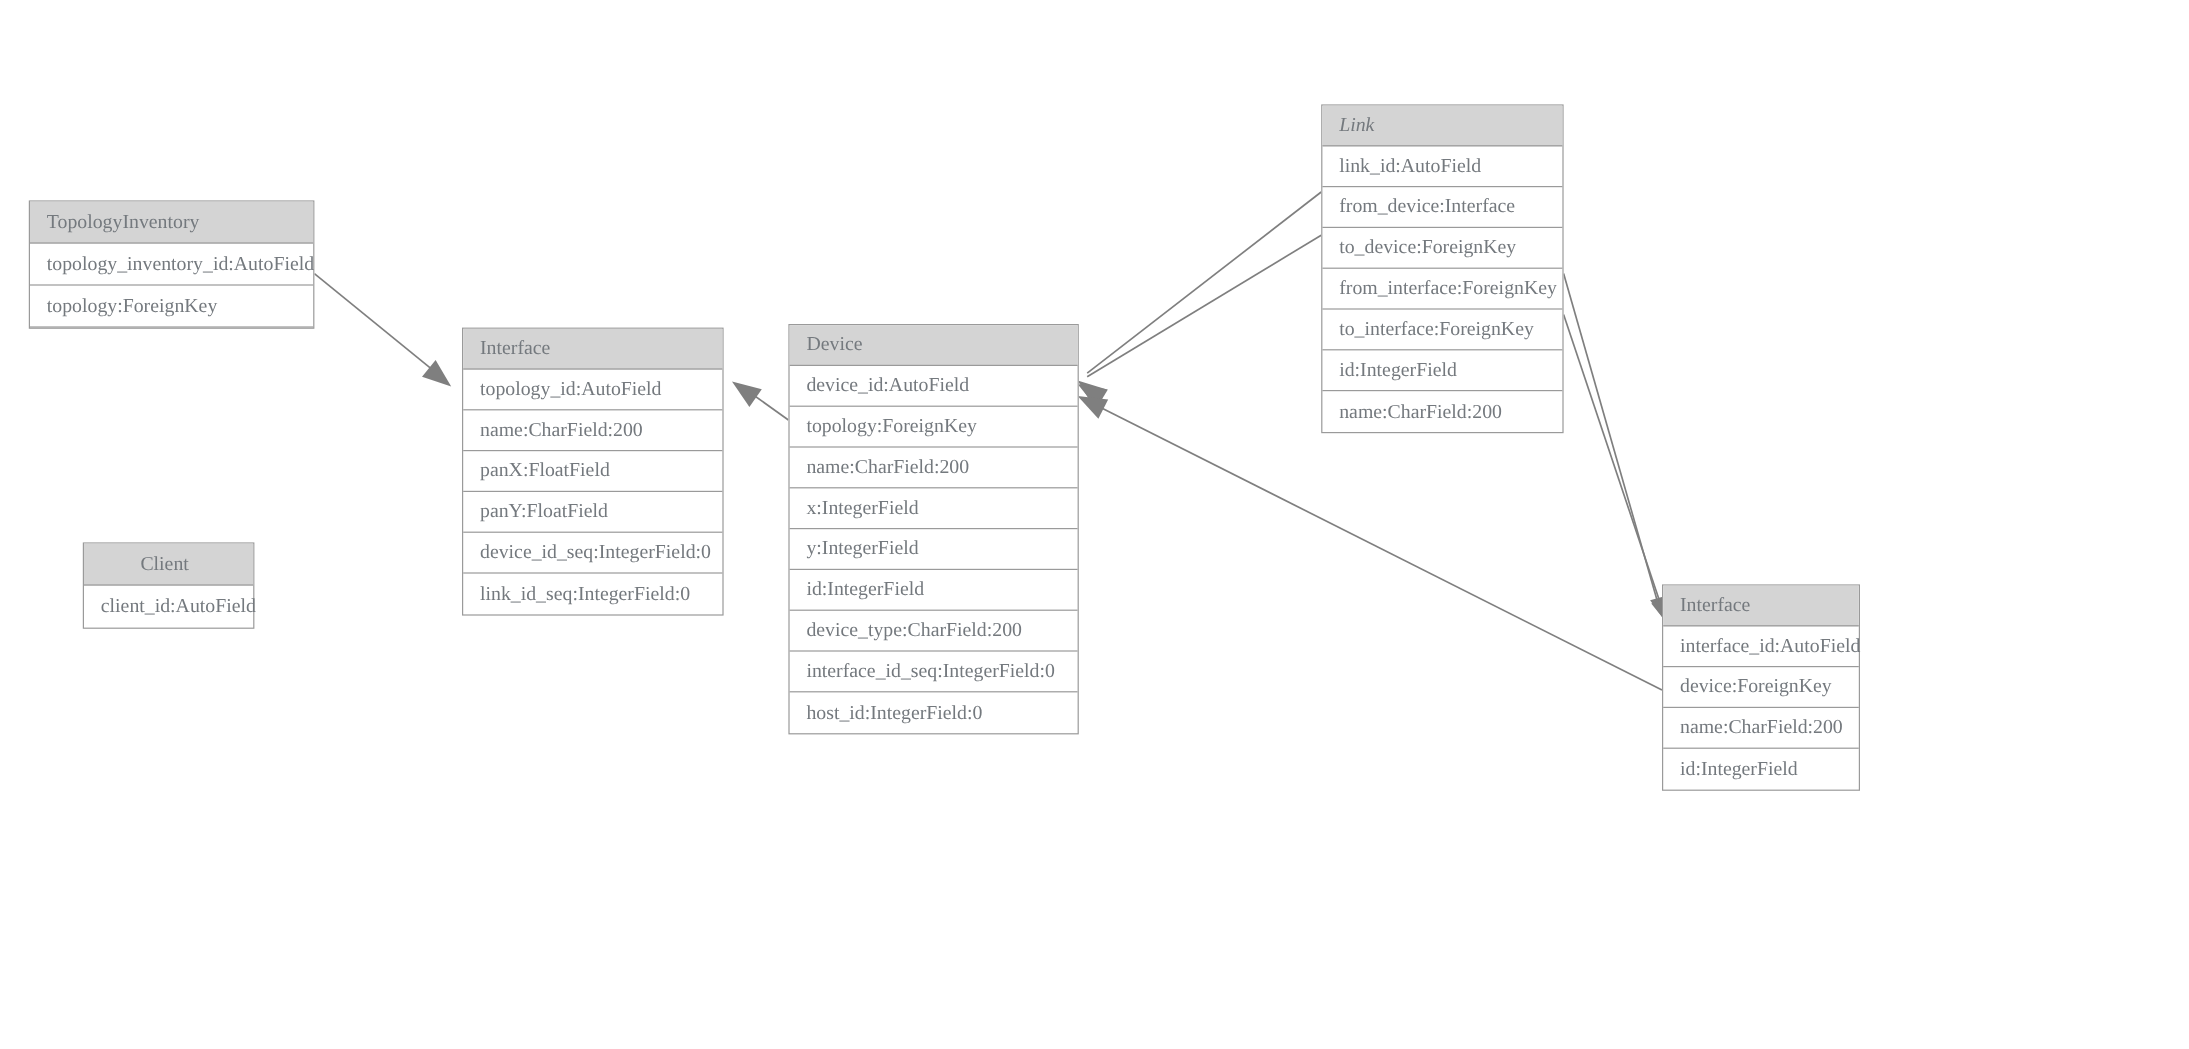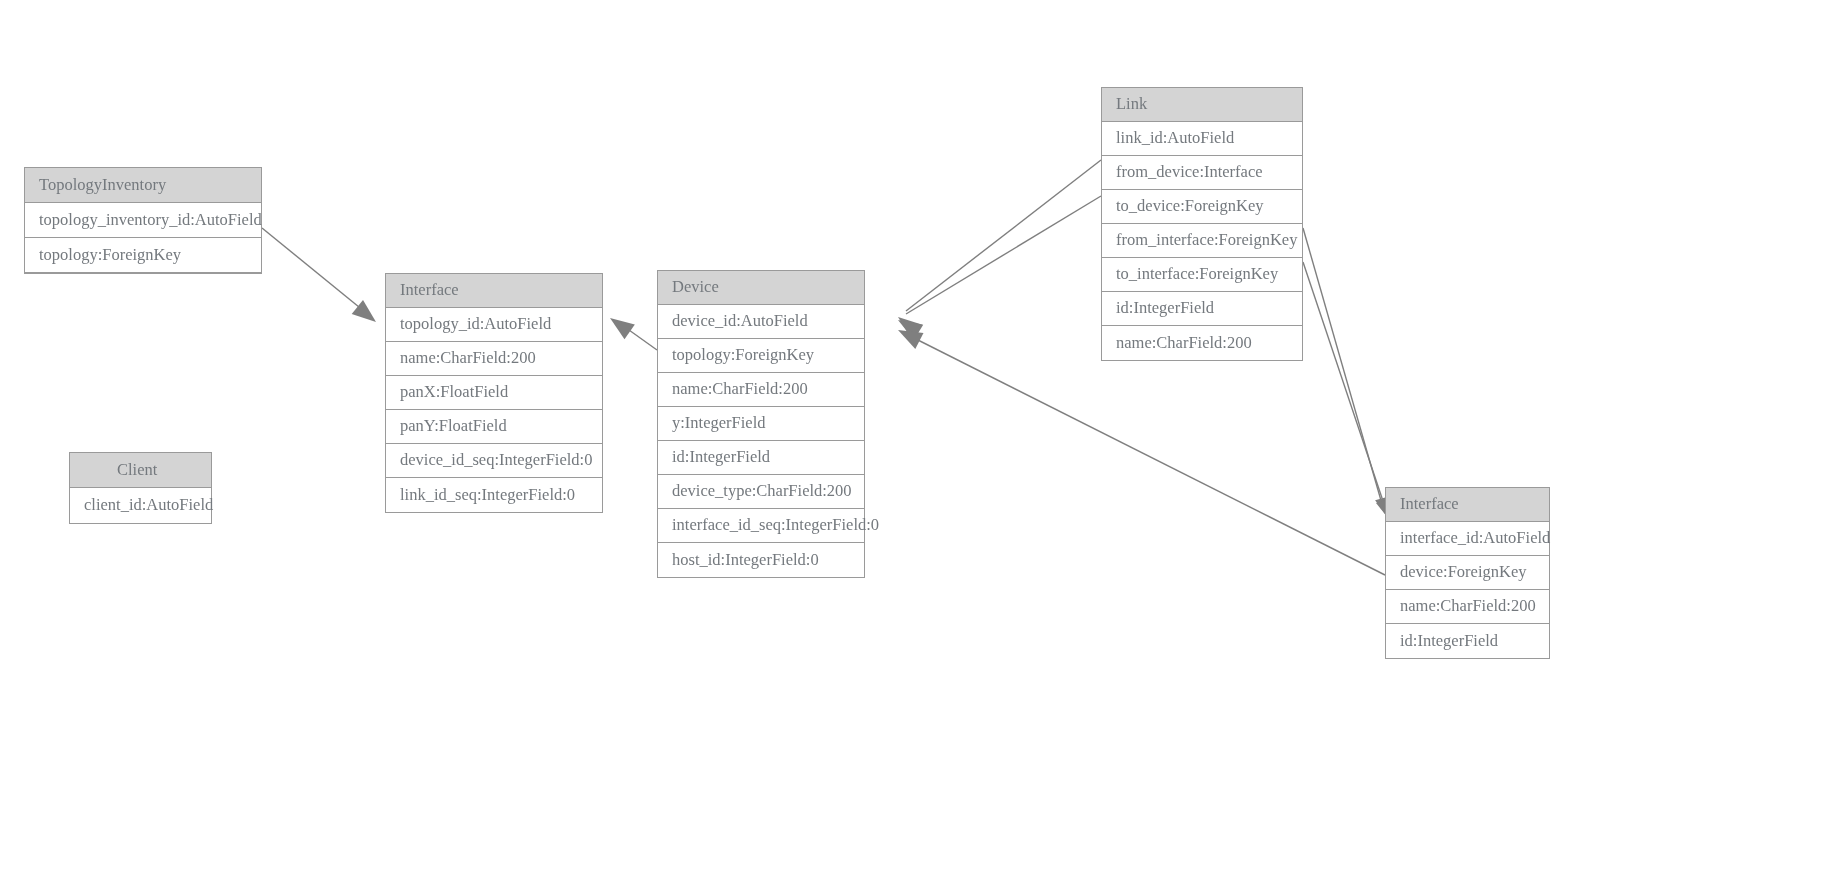--- a/index.html
+++ b/index.html
@@ -102,33 +102,34 @@
     </div>
     <div class="entity" style="left: 385px; top: 273px; width: 218px;">
       <div class="entity-header" style="height: 34px;">Interface</div>
       <div class="entity-field" style="height: 34px;">topology_id:AutoField</div>
       <div class="entity-field" style="height: 34px;">name:CharField:200</div>
       <div class="entity-field" style="height: 34px;">panX:FloatField</div>
       <div class="entity-field" style="height: 34px;">panY:FloatField</div>
       <div class="entity-field" style="height: 34px;">device_id_seq:IntegerField:0</div>
       <div class="entity-field last" style="height: 34px;">link_id_seq:IntegerField:0</div>
     </div>
-    <div class="entity" style="left: 657px; top: 270px; width: 208px;">
+    <div class="entity" style="left: 657px; top: 270px; width: 242px;">
       <div class="entity-header" style="height: 34px;">Device</div>
       <div class="entity-field" style="height: 34px;">device_id:AutoField</div>
       <div class="entity-field" style="height: 34px;">topology:ForeignKey</div>
       <div class="entity-field" style="height: 34px;">name:CharField:200</div>
+      <div class="entity-field" style="height: 34px;">x:IntegerField</div>
       <div class="entity-field" style="height: 34px;">y:IntegerField</div>
       <div class="entity-field" style="height: 34px;">id:IntegerField</div>
       <div class="entity-field" style="height: 34px;">device_type:CharField:200</div>
       <div class="entity-field" style="height: 34px;">interface_id_seq:IntegerField:0</div>
       <div class="entity-field last" style="height: 34px;">host_id:IntegerField:0</div>
     </div>
     <div class="entity" style="left: 1101px; top: 87px; width: 202px;">
-      <div class="entity-header" style="height: 34px;">Link</div>
+      <div class="entity-header" style="height: 34px; font-style: italic;">Link</div>
       <div class="entity-field" style="height: 34px;">link_id:AutoField</div>
       <div class="entity-field" style="height: 34px;">from_device:Interface</div>
       <div class="entity-field" style="height: 34px;">to_device:ForeignKey</div>
       <div class="entity-field" style="height: 34px;">from_interface:ForeignKey</div>
       <div class="entity-field" style="height: 34px;">to_interface:ForeignKey</div>
       <div class="entity-field" style="height: 34px;">id:IntegerField</div>
       <div class="entity-field last" style="height: 34px;">name:CharField:200</div>
     </div>
     <div class="entity" style="left: 1385px; top: 487px; width: 165px;">
       <div class="entity-header" style="height: 34px;">Interface</div>

